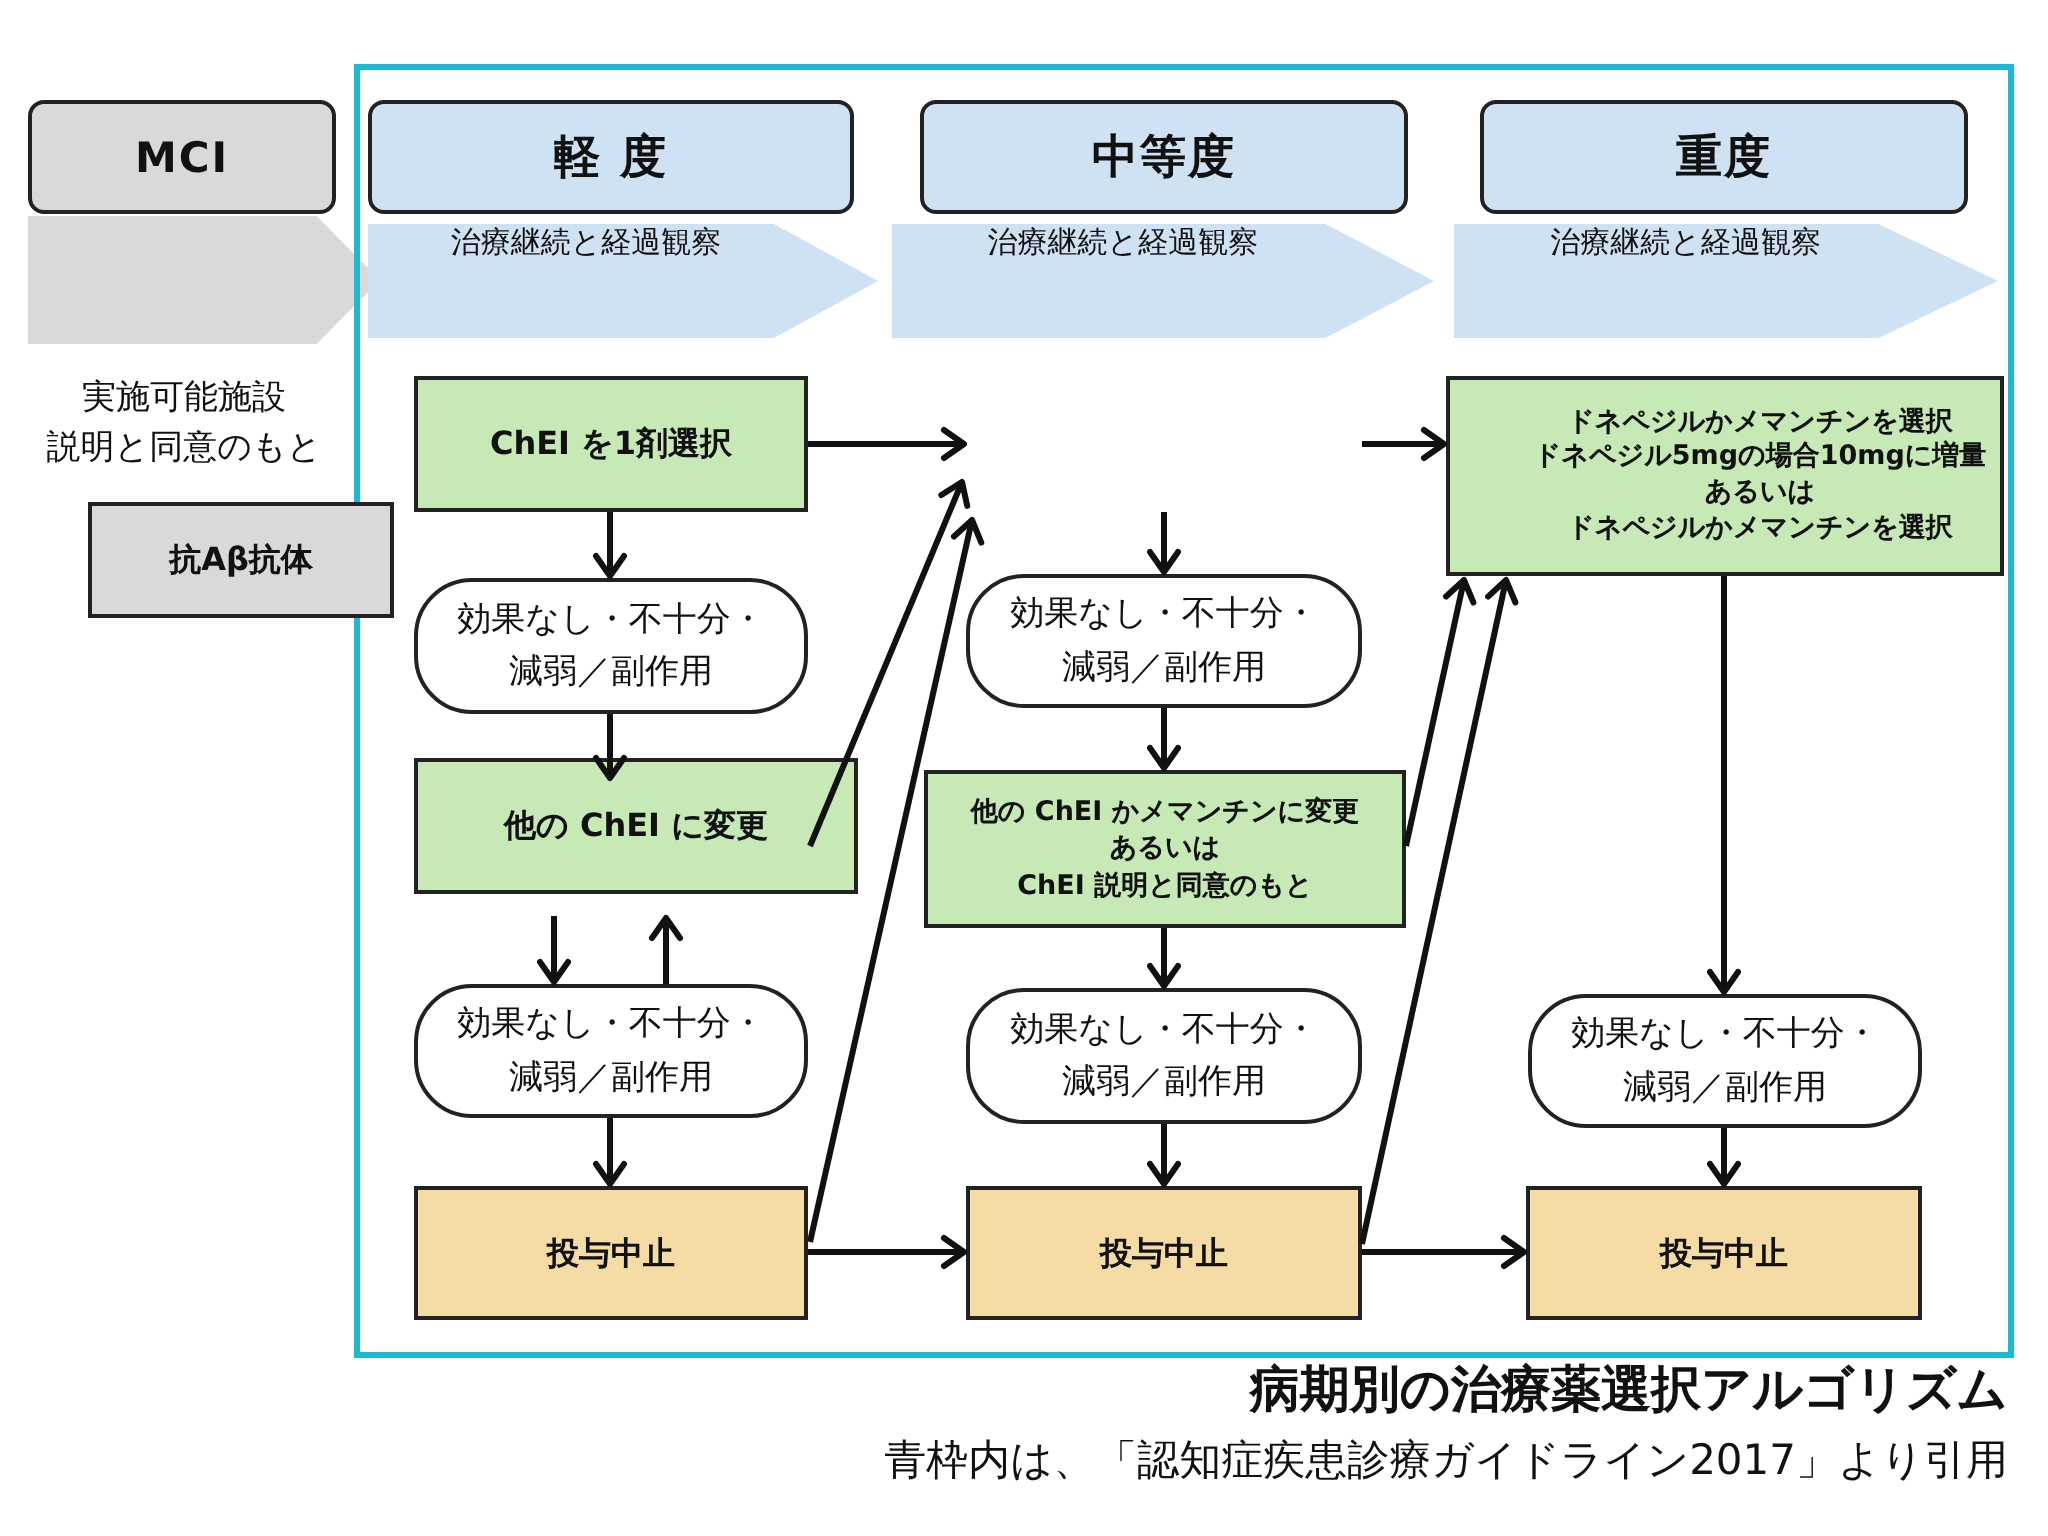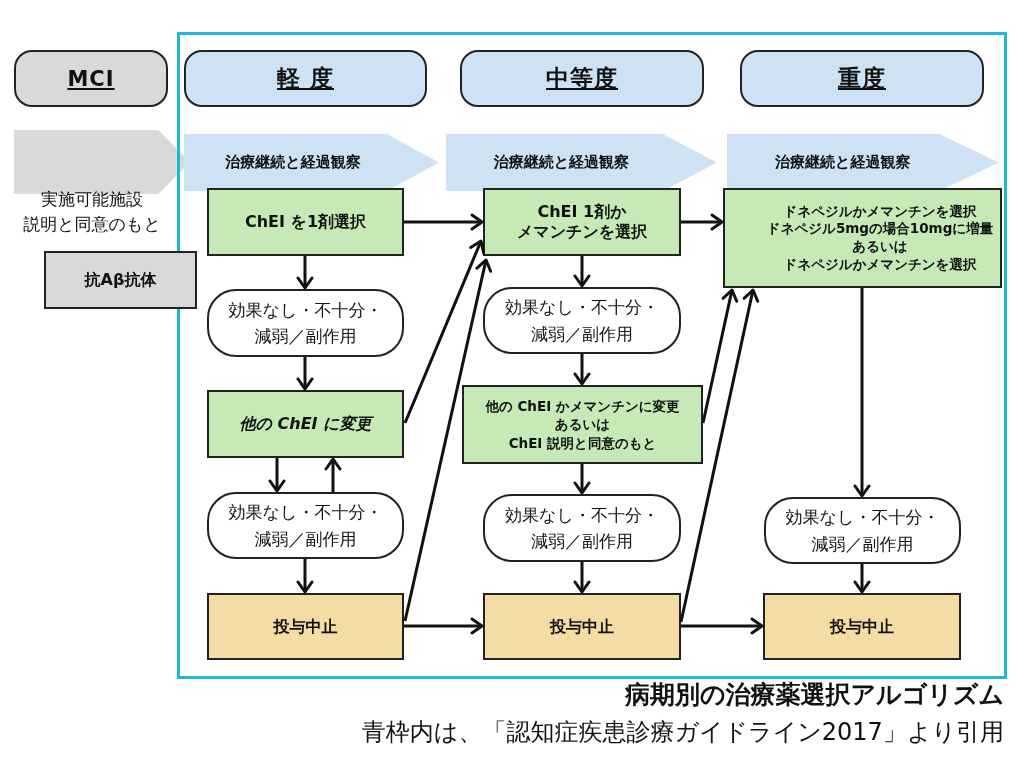--- a/index.html
+++ b/index.html
@@ -6,33 +6,32 @@
   #canvas {
     position: relative; width: 1024px; height: 768px; overflow: hidden;
     background: #ffffff; color: #111111;
     font-family: "DejaVu Sans", "Liberation Sans", sans-serif;
   }
   .abs { position: absolute; box-sizing: border-box; }
 
   
   .pill {
     border: 2px solid var(--border, #222);
-    border-radius: 18px;
+    border-radius: 8px;
     display: flex; align-items: center; justify-content: center;
     font-weight: bold; font-size: 23px; letter-spacing: 1px;
     background: var(--stage, #cfe2f3);
-    text-decoration: underline;
   }
   .pill.mci { background: var(--gray, #d9d9d9); font-size: 21px; }
 
   
   .banner {
     background: var(--stage, #cfe2f3);
-    display: flex; align-items: center;
-    font-weight: bold; font-size: 15px; margin-top: 22px;
+    display: flex; align-items: flex-start;
+    font-weight: normal; font-size: 15px;
   }
   .banner .btxt { width: 80%; text-align: center; padding-left: 14px; box-sizing: border-box; white-space: nowrap; }
   #banner-mci { background: var(--gray, #d9d9d9);
     clip-path: polygon(0 0, 82% 0, 100% 50%, 82% 100%, 0 100%); }
   #banner-mild { clip-path: polygon(0 0, 79.6% 0, 100% 50%, 79.6% 100%, 0 100%); }
   #banner-moderate { clip-path: polygon(0 0, 80% 0, 100% 50%, 80% 100%, 0 100%); }
   #banner-severe { clip-path: polygon(0 0, 78% 0, 100% 50%, 78% 100%, 0 100%); }
 
   
   #frame { border: 3px solid var(--frame, #1ab9d6); background: transparent; }
@@ -48,21 +47,21 @@
   .green.small { font-size: 13.5px; line-height: 1.35; }
   .green.tiny { font-size: 13.5px; line-height: 1.3; }
   .white { background: #ffffff; font-size: 17px; line-height: 1.55; border-radius: 29px; }
   .tan { background: var(--tan, #f5dca4); font-weight: bold; font-size: 16px; justify-content: center; }
   .grayb { background: var(--gray, #d9d9d9); font-weight: bold; font-size: 16px; margin-left: 29px; }
 
   .note { text-align: center; font-size: 17px; line-height: 25px; }
   .note span { display: block; white-space: nowrap; }
 
   #caption-title { font-weight: bold; font-size: 25px; text-align: right; white-space: nowrap; }
-  #caption-source { font-size: 24px; text-align: right; white-space: nowrap; }
+  #caption-source { font-size: 21px; text-align: right; white-space: nowrap; }
 
   #arrows { position: absolute; left: 0; top: 0; pointer-events: none; }
   #arrows line { stroke: #111; stroke-width: 3; }
 </style>
 </head>
 <body>
 
 <div id="canvas" style="--frame: #1ab9d6; --stage: #cfe2f3; --gray: #d9d9d9; --green: #c6e9b6; --tan: #f5dca4; --border: #222222;">
 
   <div id="banner-mci" class="abs banner" style="left:14px; top:108px; width:176px; height:64px;"></div>
@@ -92,35 +91,31 @@
     <span>抗Aβ抗体</span>
   </div>
 
   <div class="abs box green" style="left:207px; top:188px; width:197px; height:68px;">
     <span>ChEI を1剤選択</span>
   </div>
   <div class="abs box white" style="left:207px; top:289px; width:197px; height:68px;">
     <span>効果なし・不十分・</span>
     <span>減弱／副作用</span>
   </div>
-  <div class="abs box green" style="left:207px; top:390px; width:197px; height:68px;font-style:italic;">
+  <div class="abs box green" style="left:207px; top:379px; width:222px; height:68px;">
     <span>他の ChEI に変更</span>
   </div>
   <div class="abs box white" style="left:207px; top:492px; width:197px; height:67px;">
     <span>効果なし・不十分・</span>
     <span>減弱／副作用</span>
   </div>
   <div class="abs box tan" style="left:207px; top:593px; width:197px; height:67px;">
     <span>投与中止</span>
   </div>
 
-  <div class="abs box green" style="left:483px; top:188px; width:198px; height:68px;">
-    <span>ChEI 1剤か</span>
-    <span>メマンチンを選択</span>
-  </div>
   <div class="abs box white" style="left:483px; top:287px; width:198px; height:67px;">
     <span>効果なし・不十分・</span>
     <span>減弱／副作用</span>
   </div>
   <div class="abs box green small" style="left:462px; top:385px; width:241px; height:79px;">
     <span>他の ChEI かメマンチンに変更</span>
     <span>あるいは</span>
     <span>ChEI 説明と同意のもと</span>
   </div>
   <div class="abs box white" style="left:483px; top:494px; width:198px; height:68px;">

